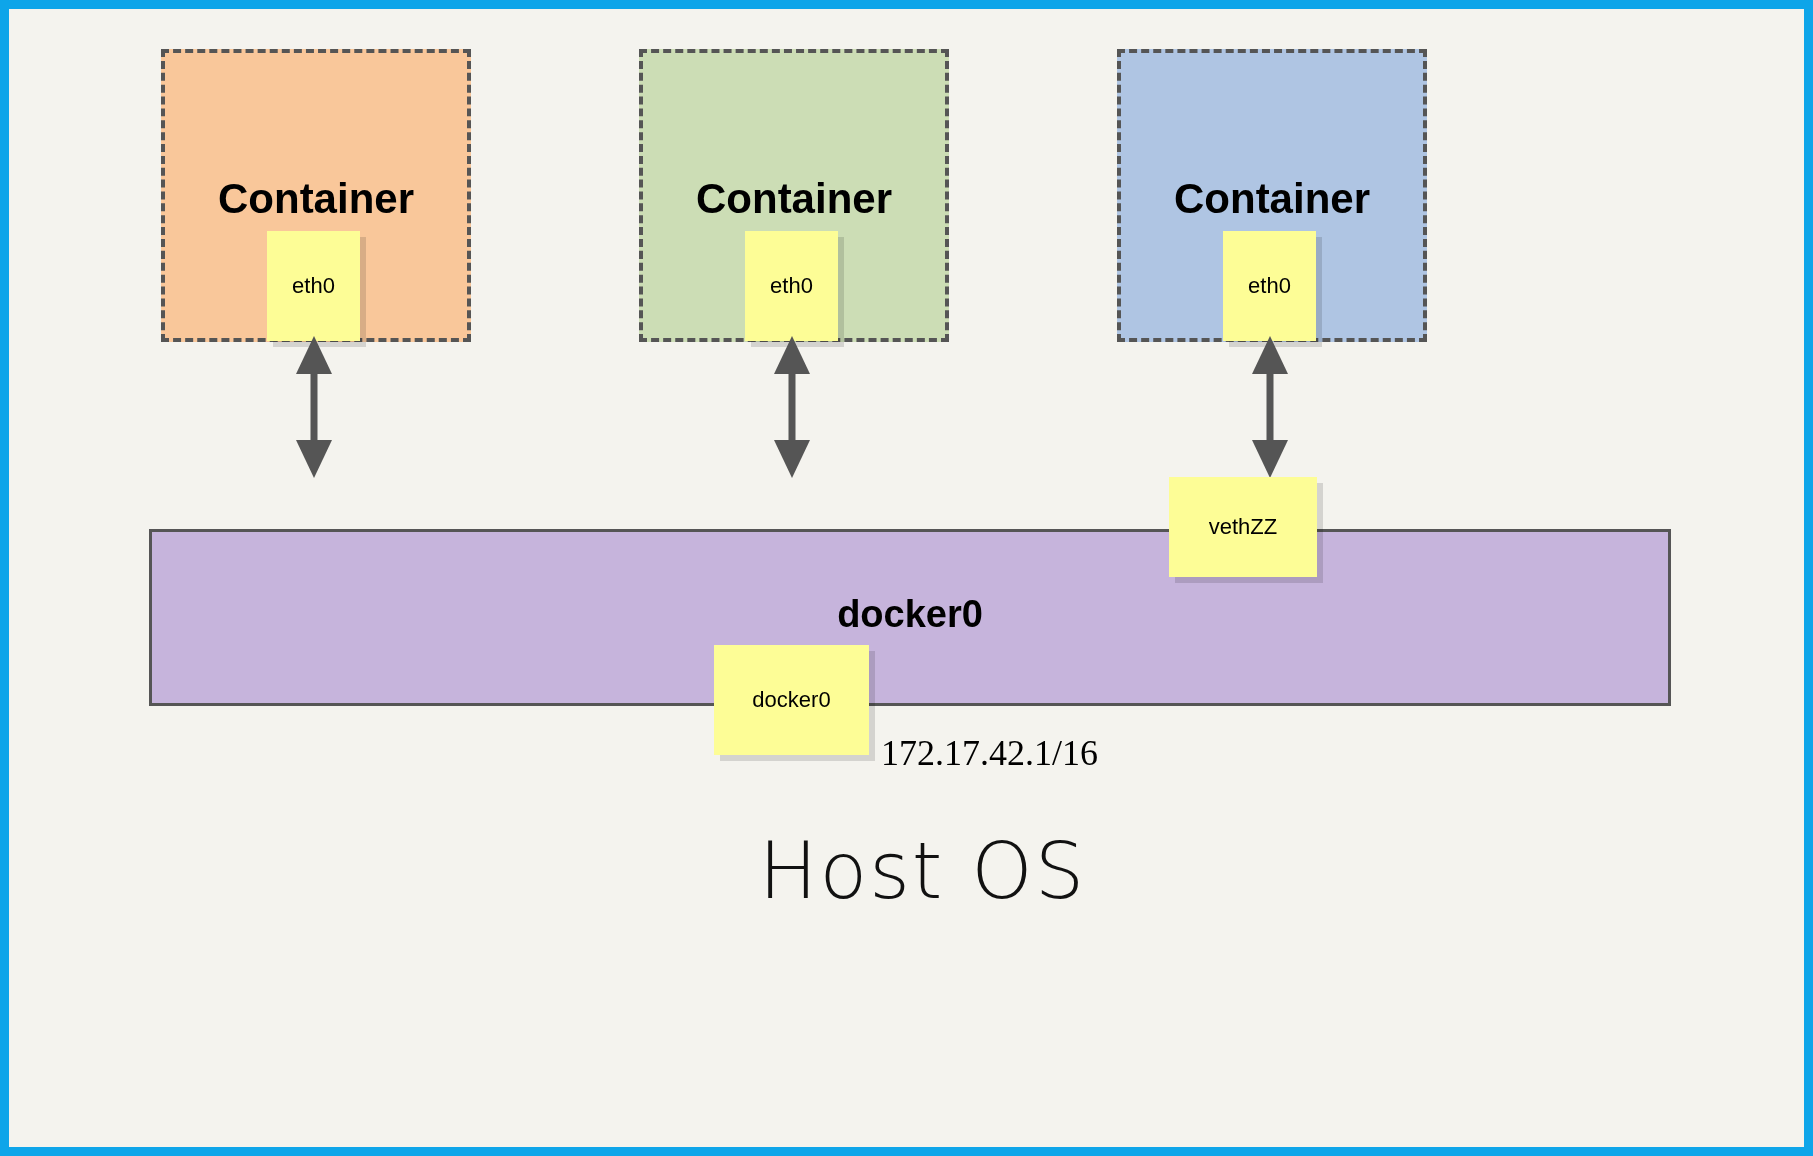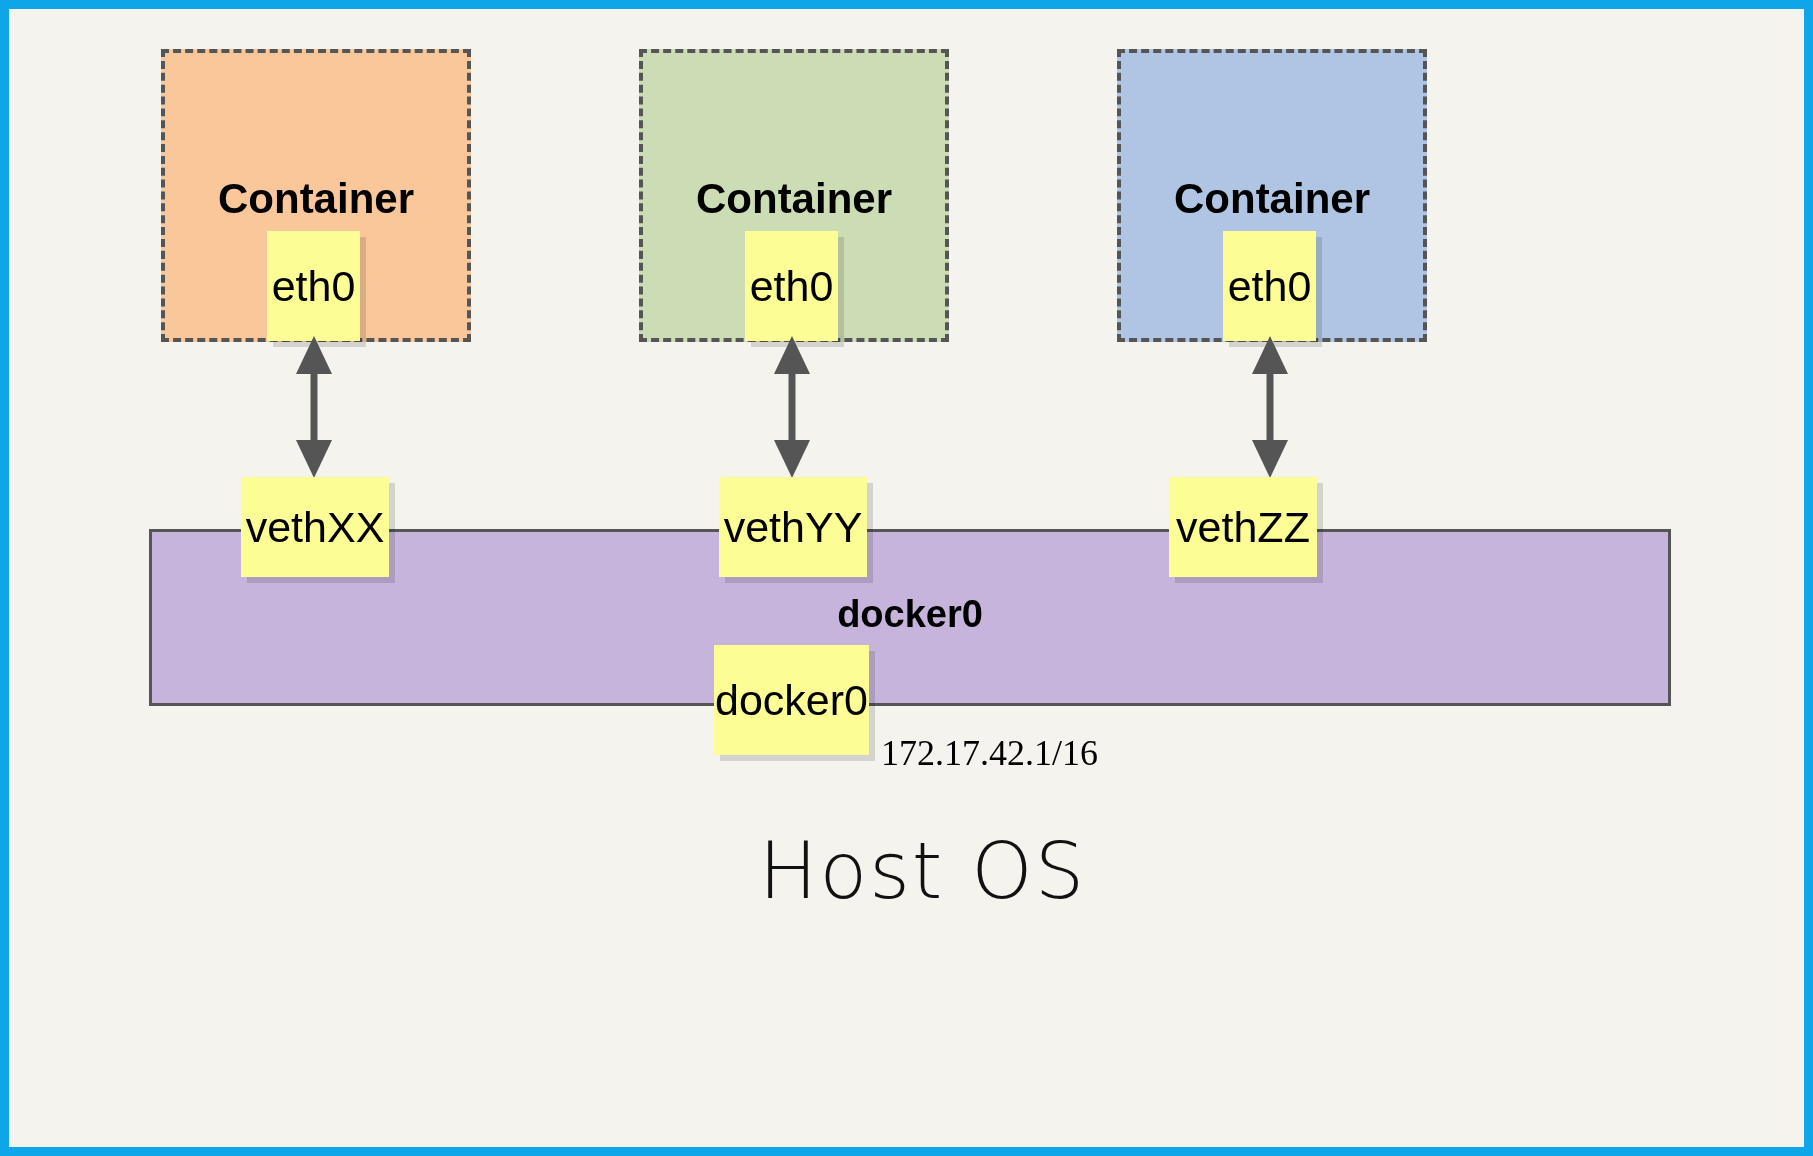--- a/index.html
+++ b/index.html
@@ -50,21 +50,21 @@
   .ybox {
     position: absolute;
     background: #FDFD96;
     box-sizing: border-box;
     box-shadow: 6px 6px 0 0 rgba(0,0,0,0.13);
     display: flex;
     align-items: center;
     justify-content: center;
   }
   .ybox span {
-    font-size: 43px;
+    font-size: 22px;
     color: #000000;
     font-family: "Liberation Sans", sans-serif;
     white-space: nowrap;
   }
 
   
   #docker-bar {
     position: absolute;
     background: #C6B4DC;
     border: 3px solid #555555;
@@ -152,27 +152,21 @@
     <svg class="arrow-svg" style="left:1241px; top:327px;" width="40" height="142" viewBox="0 0 40 142">
       <line x1="20" y1="30" x2="20" y2="112" stroke="#555555" stroke-width="7"></line>
       <polygon points="20,0 38,38 2,38" fill="#555555"></polygon>
       <polygon points="20,142 38,104 2,104" fill="#555555"></polygon>
     </svg>
 
     <div id="docker-bar" style="left:140px; top:520px; width:1522px; height:177px;"></div>
 
     <div id="docker-bar-label" style="left:140px; top:584px; width:1522px;">docker0</div>
 
-    <div class="ybox" style="left:232px; top:468px; width:148px; height:100px;">
-      <span>vethXX</span>
-    </div>
 
-    <div class="ybox" style="left:710px; top:468px; width:148px; height:100px;">
-      <span>vethYY</span>
-    </div>
 
     <div class="ybox" style="left:1160px; top:468px; width:148px; height:100px;">
       <span>vethZZ</span>
     </div>
 
     <div class="ybox" style="left:705px; top:636px; width:155px; height:110px;">
       <span>docker0</span>
     </div>
 
     <div id="ip-label" style="left:872px; top:723px;font-family:Liberation Serif, serif;">172.17.42.1/16</div>

